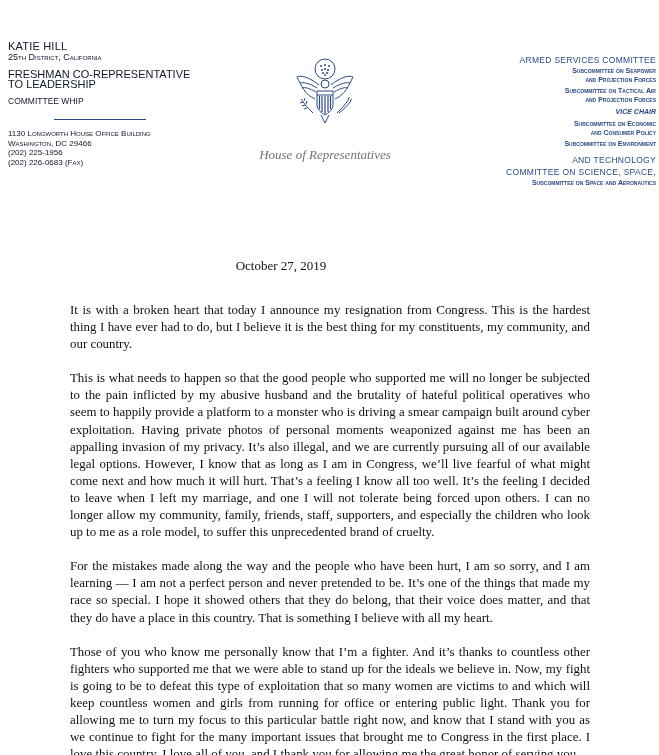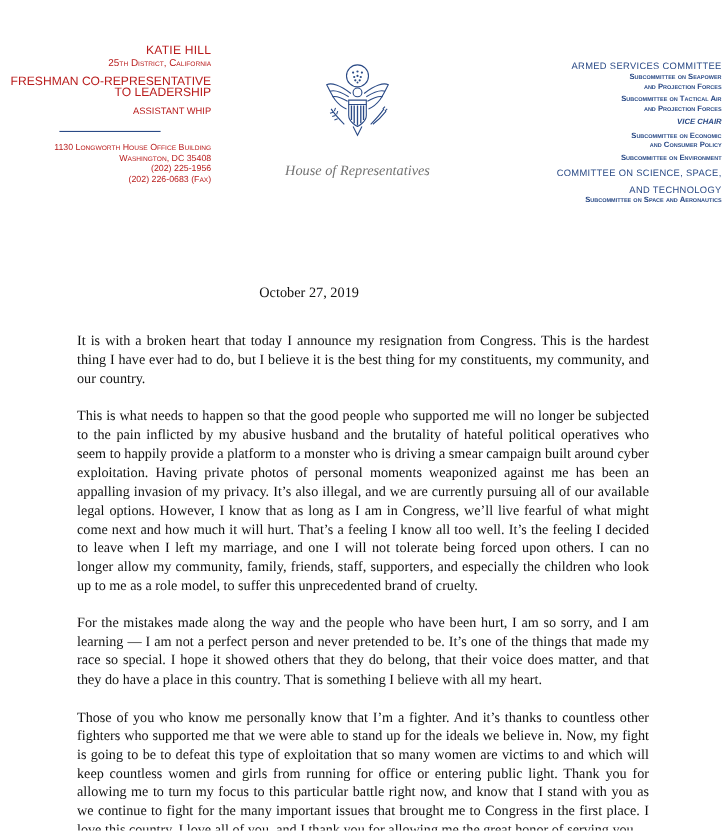--- a/index.html
+++ b/index.html
@@ -4,21 +4,21 @@
   <style>
     html, body { margin: 0; padding: 0; background: #ffffff; }
     body {
       width: 659px; height: 755px; position: relative; overflow: hidden;
       font-family: "Liberation Serif", serif;
     }
 
     
     .left-col {
       position: absolute; left: 8px; top: 40px; width: 184px;
-      text-align: right; font-family: "Liberation Sans", sans-serif; color: #b91c1c;
+      text-align: left; font-family: "Liberation Sans", sans-serif; color: #0f172a;
     }
     .left-col .name { font-size: 11px; line-height: 12px; letter-spacing: 0.2px; }
     .left-col .district { font-size: 9px; line-height: 11px; font-variant: small-caps; }
     .left-col .role { font-size: 11px; line-height: 10px; margin-top: 6px; }
     .left-col .whip { font-size: 8.5px; line-height: 10px; margin-top: 7px; }
     .left-col .rule { width: 92px; height: 1px; background: #2a4a86; margin: 13px auto 9px auto; }
     .left-col .addr { font-size: 8px; line-height: 9.5px; font-variant: small-caps; }
 
     
     .center-col {
@@ -62,25 +62,25 @@
 </head>
 <body>
 
 <div class="left-col">
   <div class="name">KATIE HILL</div>
   <div class="district">25th District, California</div>
   <div class="role">
     <div>FRESHMAN CO-REPRESENTATIVE</div>
     <div>TO LEADERSHIP</div>
   </div>
-  <div class="whip">ASSISTANT WHIP</div>
+  <div class="whip">COMMITTEE WHIP</div>
   <div class="rule"></div>
   <div class="addr">
     <div>1130 Longworth House Office Building</div>
-    <div>Washington, DC 35408</div>
+    <div>Washington, DC 29466</div>
     <div>(202) 225-1956</div>
     <div>(202) 226-0683 (Fax)</div>
   </div>
 </div>
 
 <div class="center-col">
   <svg class="seal" width="76" height="76" viewBox="0 0 76 76">
     <g fill="none" stroke="#2a4a86" stroke-width="1">
 
       <circle cx="38" cy="14" r="10"></circle>
@@ -141,22 +141,22 @@
   <div class="gap"></div>
   <div class="vice">VICE  CHAIR</div>
   <div class="gap"></div>
   <div class="sub">
     <div>Subcommittee on Economic</div>
     <div>and Consumer Policy</div>
   </div>
   <div class="sub">Subcommittee on Environment</div>
   <div class="gap"></div>
   <div class="committee big">
+    <div style="margin-top:3px;">AND TECHNOLOGY</div>
     <div>COMMITTEE ON SCIENCE, SPACE,</div>
-    <div style="margin-top:3px;">AND TECHNOLOGY</div>
   </div>
   <div class="sub">Subcommittee on Space and Aeronautics</div>
 </div>
 
 <div class="date">October 27, 2019</div>
 
 <div class="letter-body">
   <p>It is with a broken heart that today I announce my resignation from Congress. This is the hardest thing I have ever had to do, but I believe it is the best thing for my constituents, my community, and our country.</p>
   <p>This is what needs to happen so that the good people who supported me will no longer be subjected to the pain inflicted by my abusive husband and the brutality of hateful political operatives who seem to happily provide a platform to a monster who is driving a smear campaign built around cyber exploitation. Having private photos of personal moments weaponized against me has been an appalling invasion of my privacy. It’s also illegal, and we are currently pursuing all of our available legal options. However, I know that as long as I am in Congress, we’ll live fearful of what might come next and how much it will hurt. That’s a feeling I know all too well. It’s the feeling I decided to leave when I left my marriage, and one I will not tolerate being forced upon others. I can no longer allow my community, family, friends, staff, supporters, and especially the children who look up to me as a role model, to suffer this unprecedented brand of cruelty.</p>
   <p>For the mistakes made along the way and the people who have been hurt, I am so sorry, and I am learning —  I am not a perfect person and never pretended to be. It’s one of the things that made my race so special. I hope it showed others that they do belong, that their voice does matter, and that they do have a place in this country. That is something I believe with all my heart.</p>

